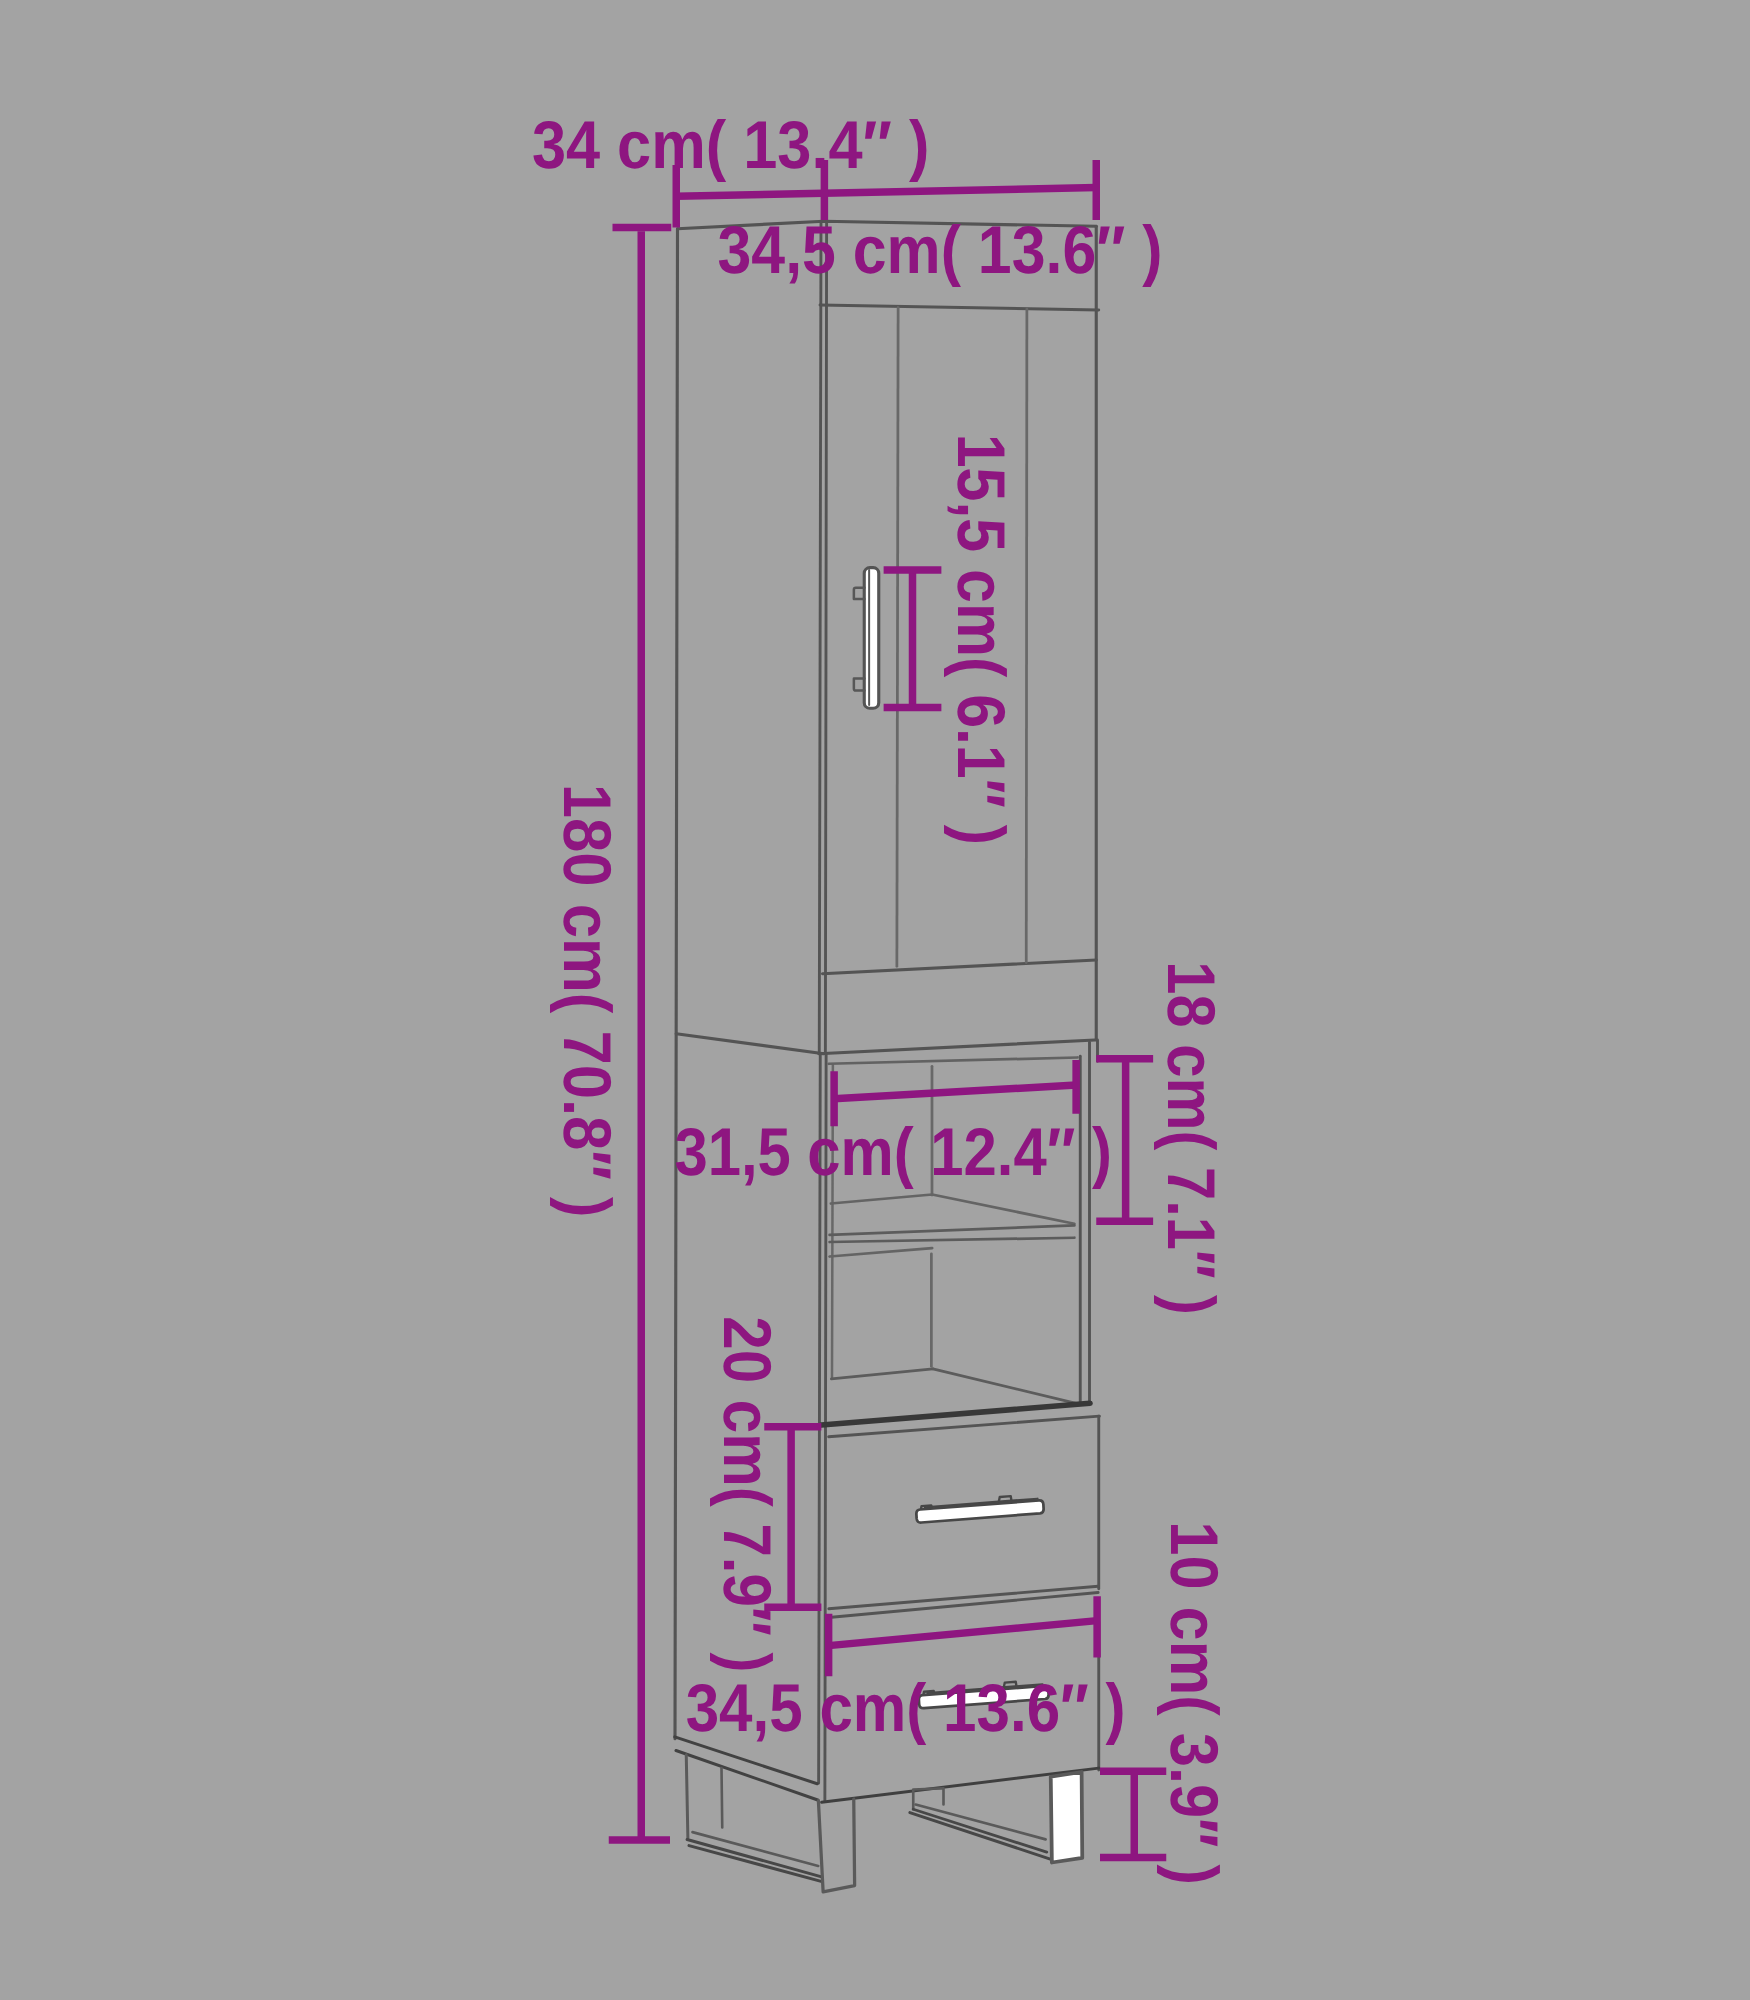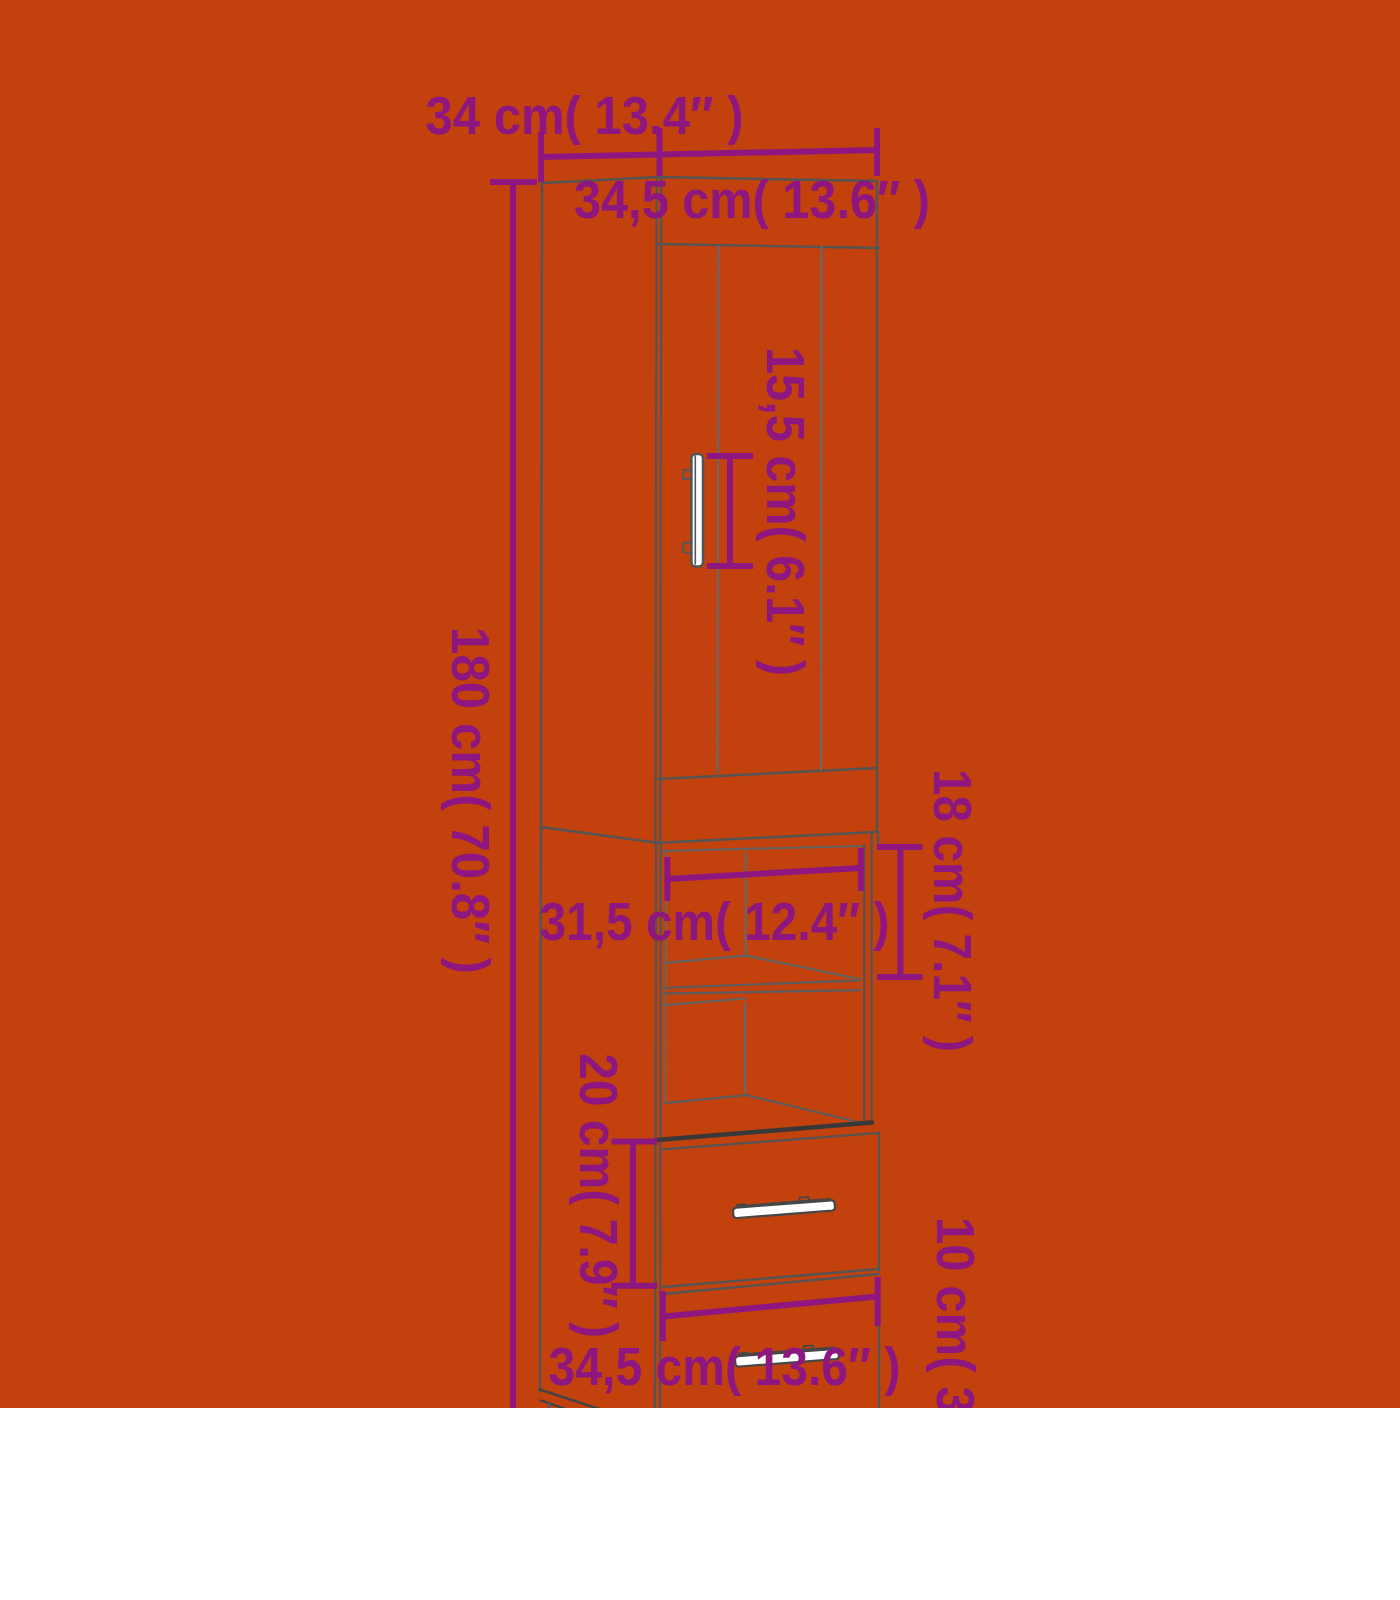--- a/index.html
+++ b/index.html
@@ -1,16 +1,16 @@
 <!DOCTYPE html>
 <html><head>
 <meta charset="utf-8">
 <style>
   html,body{margin:0;padding:0;background:#ffffff;}
-  .page{width:1400px;height:1408px;position:relative;background:#c2410c;overflow:hidden;}
+  .page{width:1400px;height:1600px;position:relative;background:#a3a3a3;overflow:hidden;}
   text{font-family:"Liberation Sans", sans-serif;font-weight:bold;fill:#8e1680;}
 </style>
 </head>
 <body>
 <div class="page">
 <svg width="1400" height="1600" viewBox="0 0 1400 1600">
 <g fill="none" stroke-linecap="round" stroke-linejoin="round">
 
 <line x1="542" y1="183" x2="540" y2="1391" stroke="#545454" stroke-width="2.5"></line>
 

